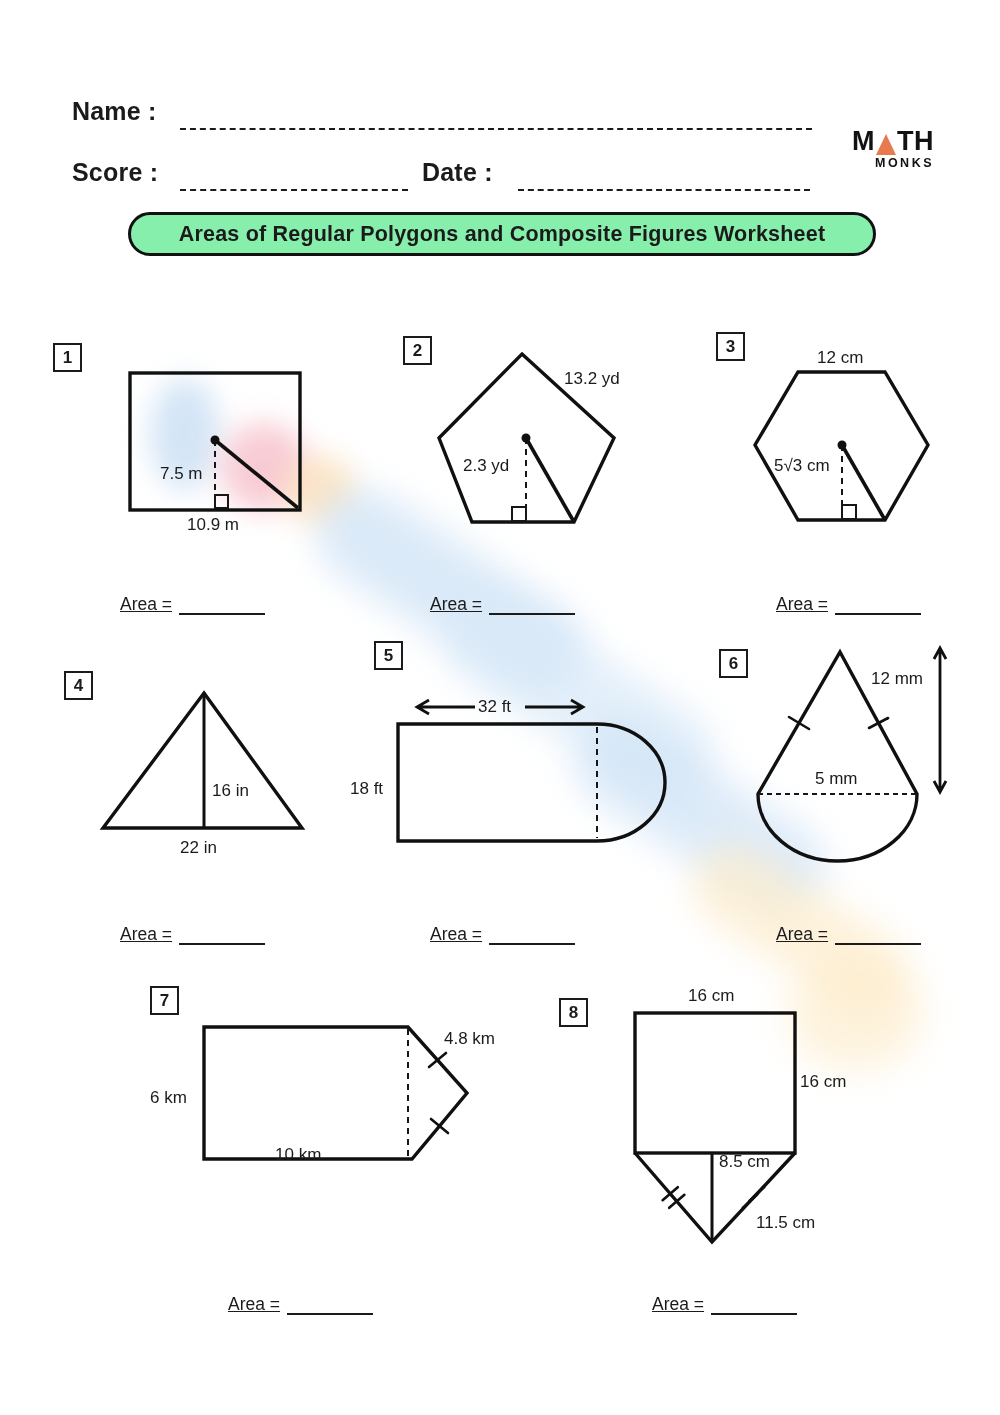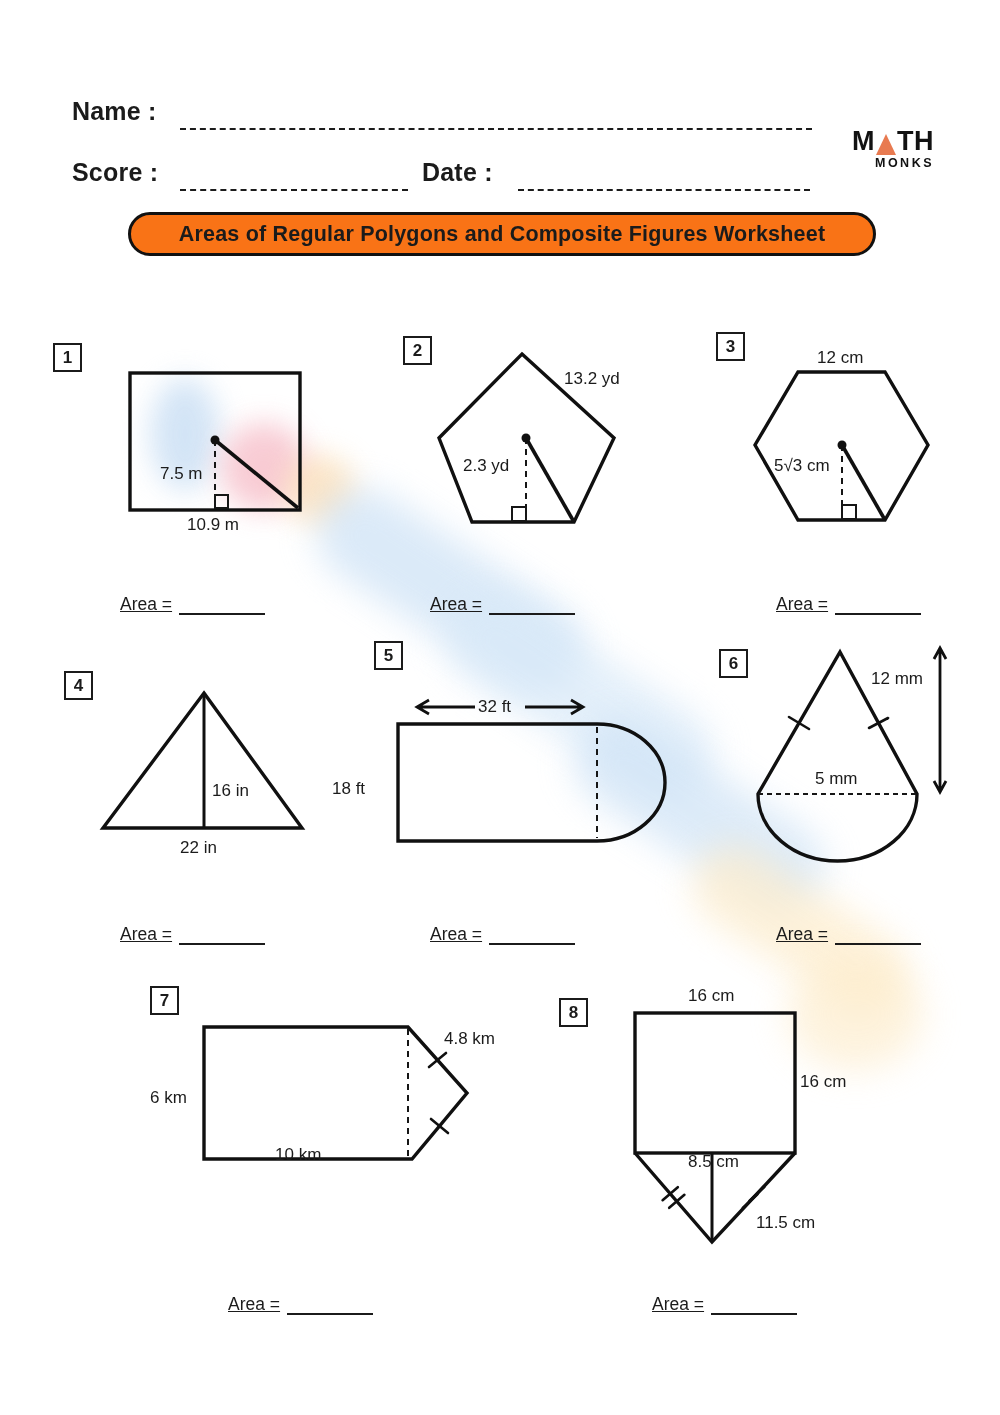--- a/index.html
+++ b/index.html
@@ -14,21 +14,21 @@
   
   .hdr-label{position:absolute;font-size:25px;font-weight:600;letter-spacing:.2px;}
   .fill-line{position:absolute;height:28px;border-bottom:2.5px dashed #1c1c1c;}
   .logo{position:absolute;left:832px;top:128px;width:102px;text-align:center;}
   .logo-top{font-size:27px;font-weight:800;letter-spacing:.5px;line-height:1;display:flex;align-items:flex-end;justify-content:flex-end;color:#121212;}
   .logo-tri{display:inline-block;width:0;height:0;border-left:10px solid transparent;border-right:10px solid transparent;border-bottom:21px solid #E87A50;margin:0 1px;}
   .logo-sub{font-size:12.5px;font-weight:700;letter-spacing:2.5px;text-align:right;margin-top:1px;color:#121212;}
   .title-box{
     position:absolute;left:128px;top:212px;width:748px;height:44px;
     border:3px solid #111;border-radius:22px;display:flex;align-items:center;justify-content:center;
-    font-size:21.5px;font-weight:700;letter-spacing:.2px;box-sizing:border-box;background:#f97316;
+    font-size:21.5px;font-weight:700;letter-spacing:.2px;box-sizing:border-box;background:#86efac;
   }
   .instruction{position:absolute;left:0;top:273px;width:100%;text-align:center;font-size:18px;}
   
   .badge{
     position:absolute;width:29px;height:29px;border:2.2px solid #1b1b1b;box-sizing:border-box;
     display:flex;align-items:center;justify-content:center;font-size:17px;font-weight:700;background:#fff0;
   }
   .fig{position:absolute;}
   .lbl{position:absolute;font-size:17px;white-space:nowrap;}
   .area-row{position:absolute;font-size:17.5px;display:flex;align-items:flex-end;text-decoration:underline;}
@@ -146,21 +146,21 @@
 
     <div class="badge" style="left:374px;top:641px;">5</div>
     <div class="fig" style="left:390px;top:695px;">
       <svg width="300" height="160" viewBox="0 0 300 160">
         <path class="arrow" d="M27,12 H85 M135,12 H193 M39,5 L27,12 L39,19 M181,5 L193,12 L181,19"></path>
         <path class="shape" d="M 8,29 H 207 A 68 58.5 0 0 1 207 146 H 8 Z"></path>
         <line class="dash" x1="207" y1="32" x2="207" y2="143"></line>
       </svg>
     </div>
     <div class="lbl" style="left:478px;top:697px;">32 ft</div>
-    <div class="lbl" style="left:332px;top:779px;">18 ft</div>
+    <div class="lbl" style="left:350px;top:779px;">18 ft</div>
     <div class="area-row" style="left:430px;top:924px;">
       <span>Area =</span>
         <span class="area-blank"></span>
     </div>
 
     <div class="badge" style="left:719px;top:649px;">6</div>
     <div class="fig" style="left:740px;top:640px;">
       <svg width="220" height="235" viewBox="0 0 220 235">
         <path class="shape" d="M100,12 L177,154 A 79.5 67 0 0 1 18,154 Z"></path>
         <line class="dash" x1="18" y1="154" x2="177" y2="154" style="stroke-dasharray:5 4;"></line>
@@ -200,21 +200,21 @@
         <path class="shape" d="M15,153 L92,242 L175,153"></path>
         <line class="thin" x1="92" y1="153" x2="92" y2="242"></line>
         <line class="tick" x1="42.6" y1="200.2" x2="57.8" y2="187.2"></line>
         <line class="tick" x1="49.2" y1="207.8" x2="64.4" y2="194.8"></line>
         <line class="tick" x1="144.2" y1="187" x2="129.6" y2="200.6"></line>
         <line class="tick" x1="137.4" y1="194.4" x2="122.8" y2="208"></line>
       </svg>
     </div>
     <div class="lbl" style="left:688px;top:986px;">16 cm</div>
     <div class="lbl" style="left:800px;top:1072px;">16 cm</div>
-    <div class="lbl" style="left:688px;top:1152px;">8.5 cm</div>
+    <div class="lbl" style="left:719px;top:1152px;">8.5 cm</div>
     <div class="lbl" style="left:756px;top:1213px;">11.5 cm</div>
     <div class="area-row" style="left:652px;top:1294px;">
       <span>Area =</span>
         <span class="area-blank"></span>
     </div>
 
   </div>
 </div>
 
 </body></html>

